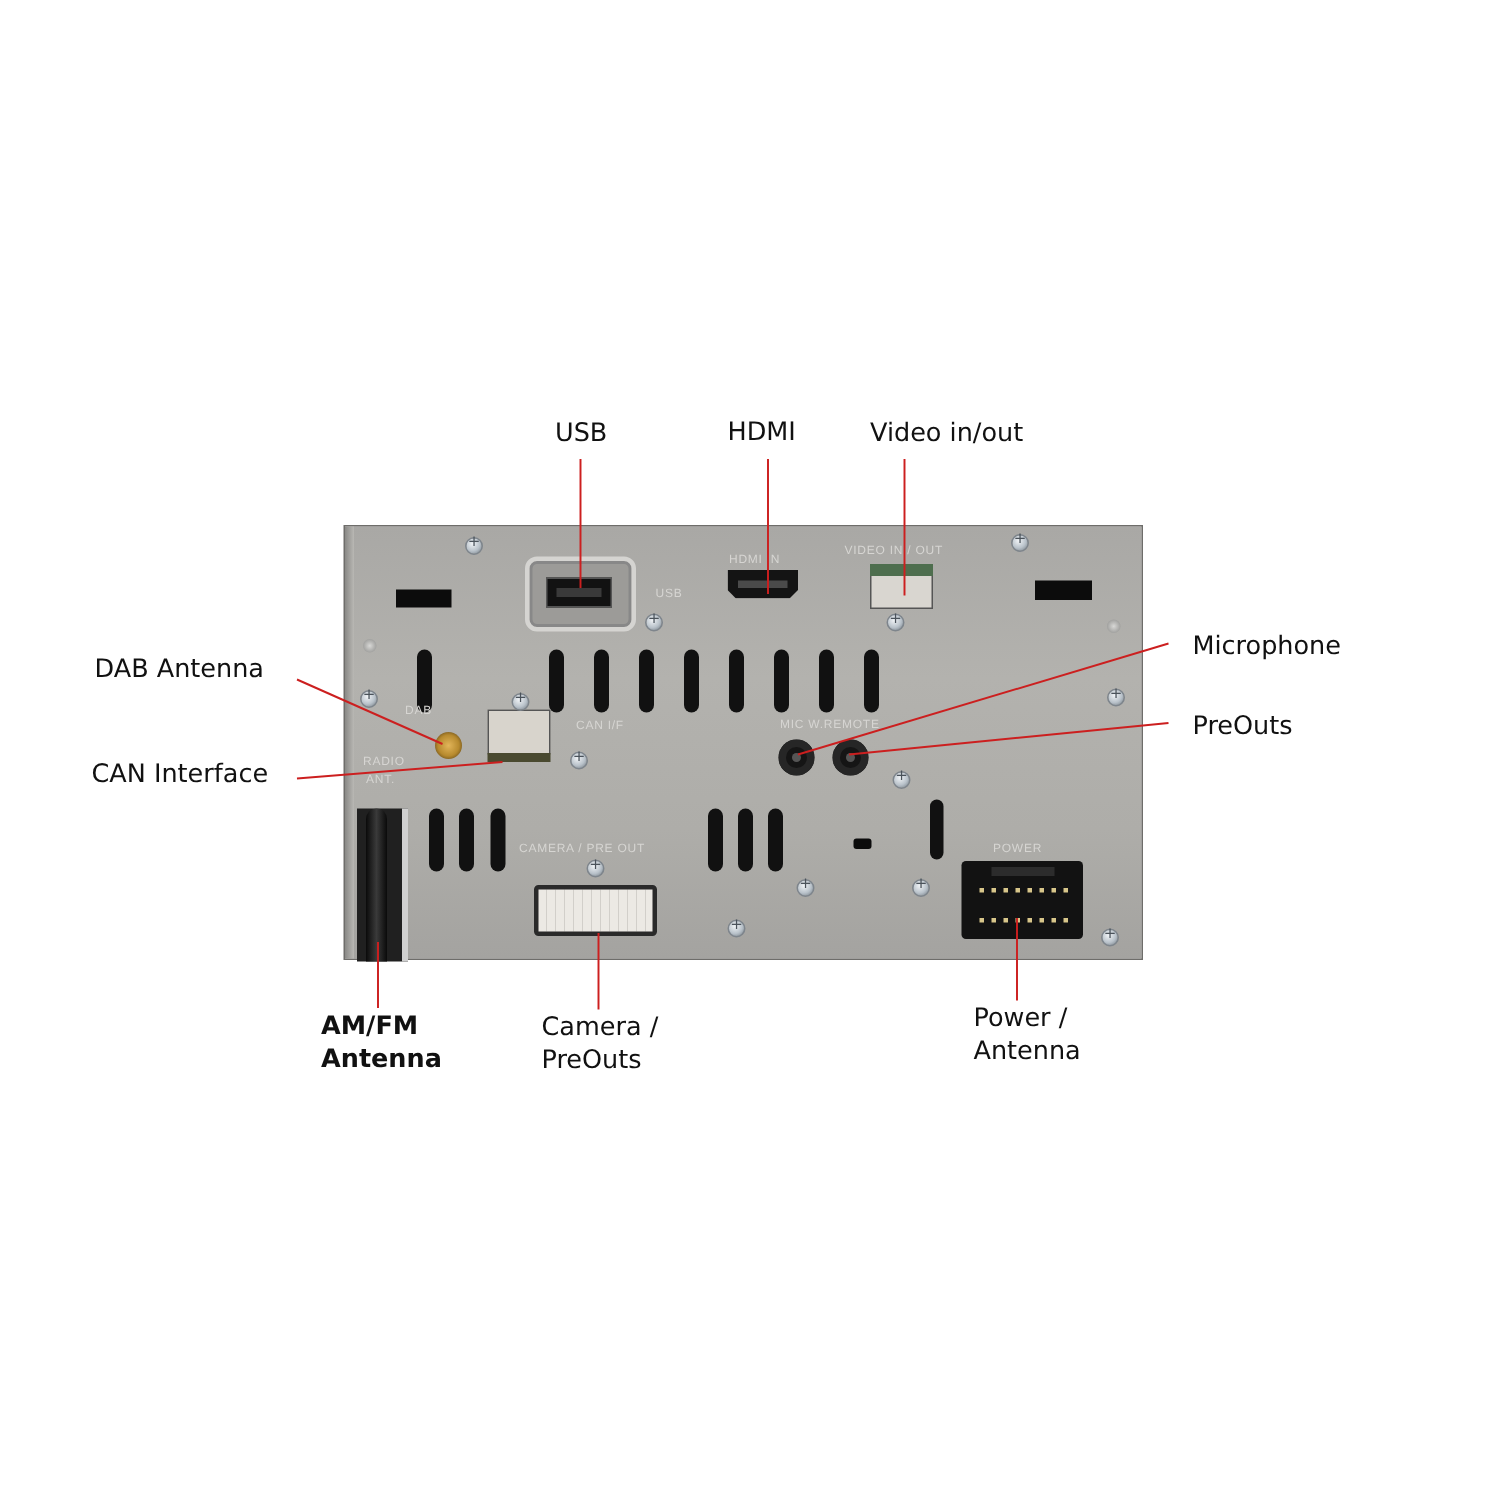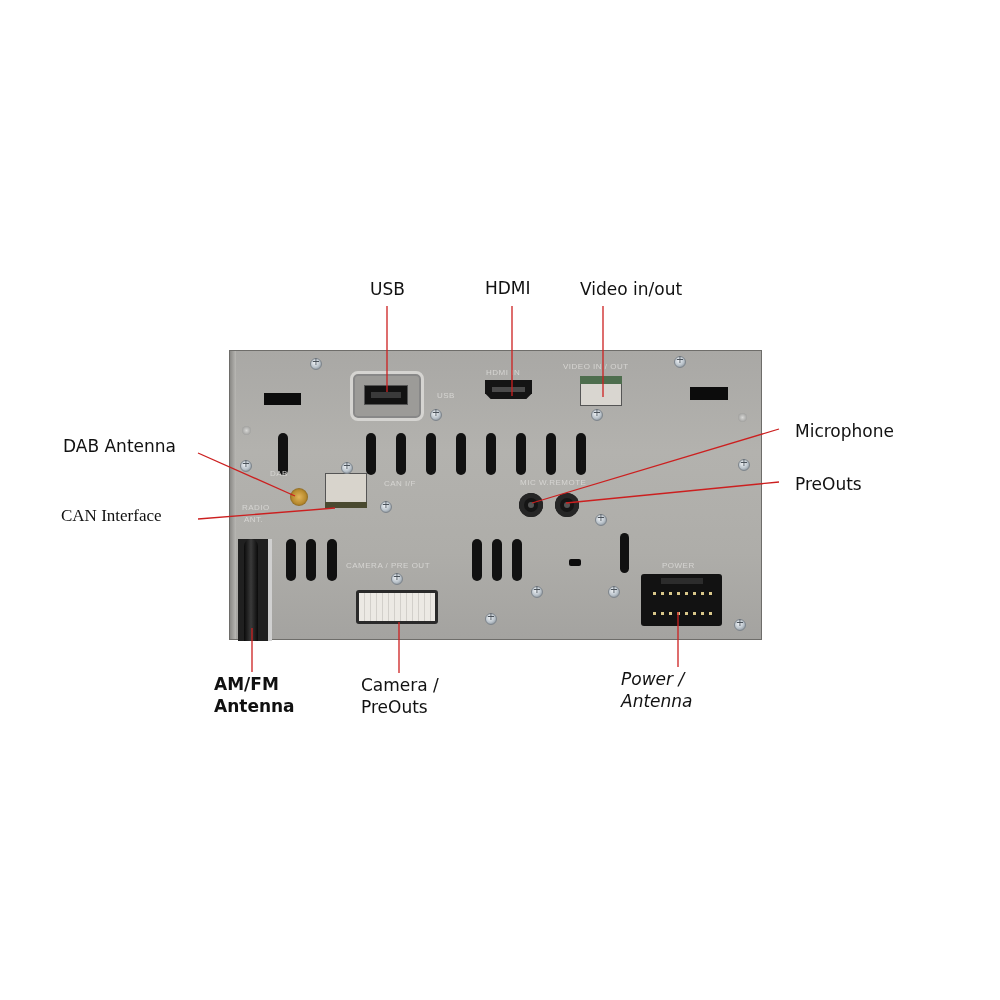--- a/index.html
+++ b/index.html
@@ -163,25 +163,25 @@
     <line x1="678" y1="612" x2="678" y2="667"></line>
   </g>
 </svg>
 
 <div class="label" style="left:370px;top:278px;">USB</div>
 <div class="label" style="left:485px;top:277px;">HDMI</div>
 <div class="label" style="left:580px;top:278px;">Video in/out</div>
 <div class="label" style="left:795px;top:420px;text-align:center;">Microphone</div>
 <div class="label" style="left:795px;top:473px;">PreOuts</div>
 <div class="label" style="left:63px;top:435px;">DAB Antenna</div>
-<div class="label" style="left:61px;top:505px;font-family:Liberation Serif, serif;">CAN Interface</div>
+<div class="label" style="left:61px;top:505px;">CAN Interface</div>
 <div class="label" style="left:214px;top:673px;font-weight:bold;">
   <div>AM/FM</div>
   <div>Antenna</div>
 </div>
 <div class="label" style="left:361px;top:674px;">
   <div>Camera /</div>
   <div>PreOuts</div>
 </div>
-<div class="label" style="left:621px;top:668px;font-style:italic;">
+<div class="label" style="left:649px;top:668px;">
   <div>Power /</div>
   <div>Antenna</div>
 </div>
 
 </body></html>

